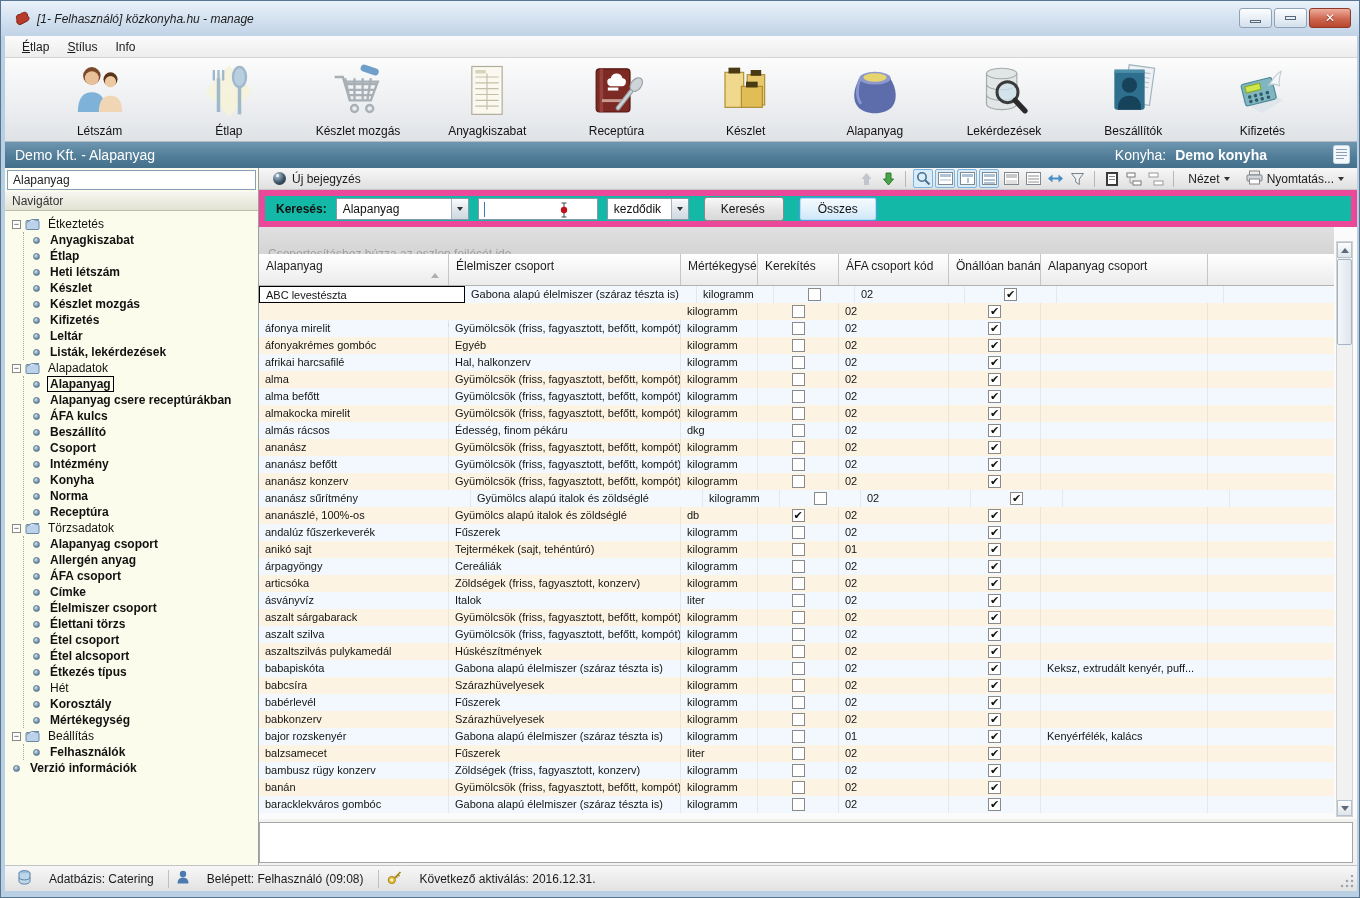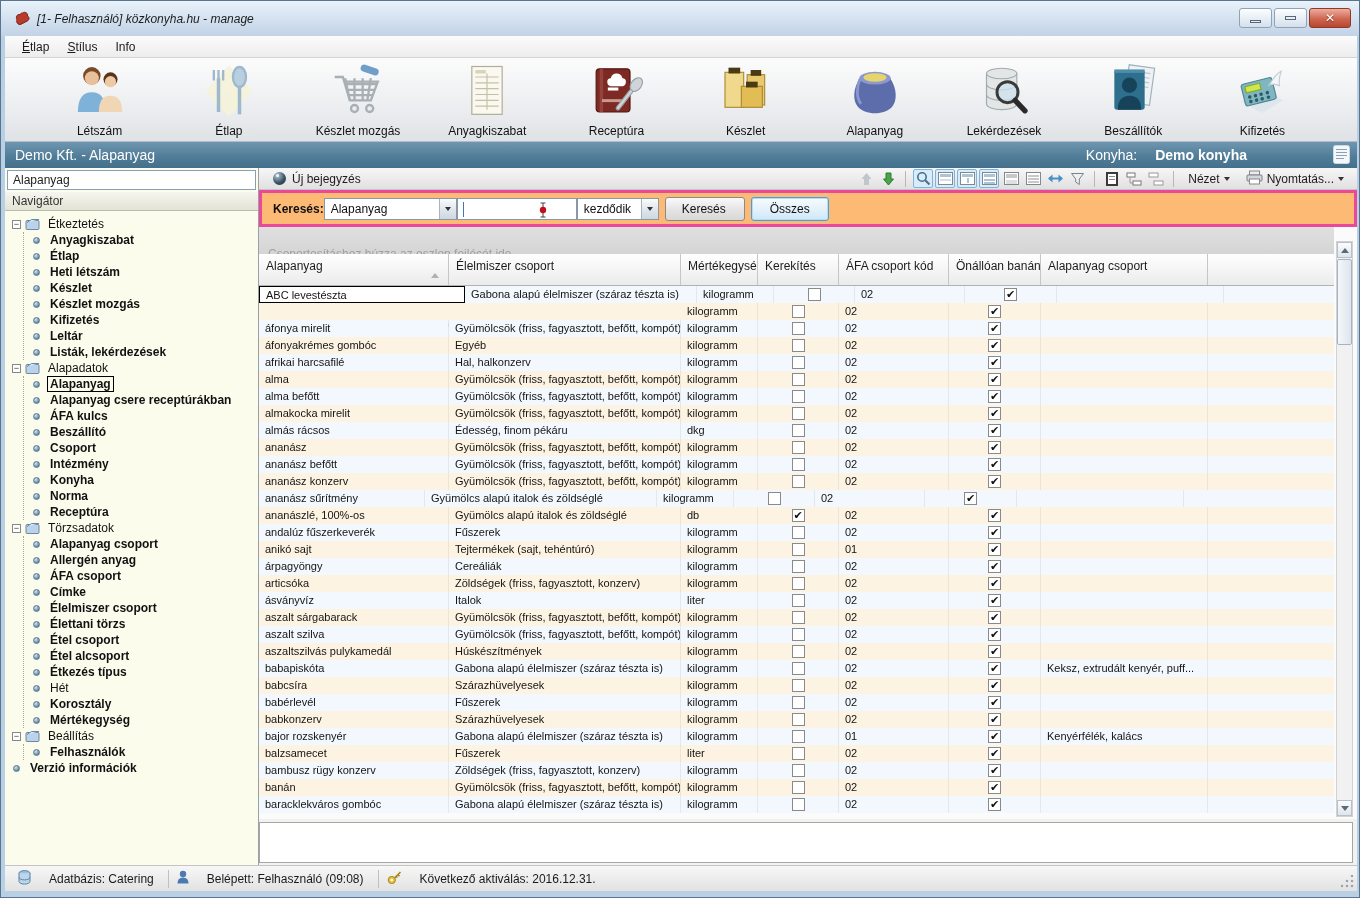--- a/index.html
+++ b/index.html
@@ -32,21 +32,21 @@
   .bigtoolbar{position:absolute;left:4px;top:57px;width:1352px;height:84px;
     background:linear-gradient(#fcfcfc,#e9ebee 70%,#dfe2e6);border-bottom:1px solid #b4bcc4;
     display:flex;align-items:flex-end;padding:0 30px 3px 30px;}
   .tb-item{flex:1;display:flex;flex-direction:column;align-items:center;cursor:pointer;}
   .tb-item svg{width:56px;height:56px;}
   .tb-label{font-size:12px;color:#111;margin-top:1px;white-space:nowrap;}
   
   .bluebar{position:absolute;left:4px;top:141px;width:1352px;height:26px;
     background:linear-gradient(#6e96b0,#527d98 55%,#44708c);
     color:#fff;display:flex;align-items:center;padding:0 10px;font-size:14px;}
-  .bluebar .kitchen{margin-left:auto;margin-right:100px;display:flex;gap:18px;align-items:center;}
+  .bluebar .kitchen{margin-left:auto;margin-right:80px;display:flex;gap:9px;align-items:center;}
   .bluebar .kitchen b{font-weight:bold;}
   .panel-ico{position:absolute;right:7px;top:3px;}
   
   .sidebar{position:absolute;left:4px;top:167px;width:254px;height:697px;
     background:#fcfcec;border-right:1px solid #98a0a8;}
   .side-filter{display:block;margin:2px;width:249px;height:20px;border:1px solid #86a0b8;background:#fff;
     font-size:12px;padding:1px 5px;font-family:inherit;color:#222;}
   .nav-header{height:19px;background:linear-gradient(#f6f6f0,#e2e2d4);
     border-bottom:1px solid #bcbcae;font-size:12px;color:#333;padding:2px 7px;}
   .tree{padding:5px 2px 0 7px;font-size:12px;color:#111;overflow:hidden;}
@@ -74,22 +74,22 @@
   .gt-icons{margin-left:auto;display:flex;align-items:center;gap:2px;}
   .mini{width:20px;height:19px;display:flex;align-items:center;justify-content:center;border:1px solid transparent;cursor:pointer;}
   .mini.active{background:#d9ecfa;border:1px solid #7db3dc;border-radius:2px;}
   .gt-sep{width:1px;height:16px;background:#b8b8b8;margin:0 5px;}
   .gt-text{font-size:12px;color:#1c1c1c;display:flex;align-items:center;gap:4px;padding:0 7px;cursor:pointer;}
   .gt-text.accel::first-letter{text-decoration:underline;}
   .caret{width:0;height:0;border-left:3.5px solid transparent;border-right:3.5px solid transparent;border-top:4px solid #333;display:inline-block;}
   .lay{width:15px;height:13px;border:1px solid #808890;background:#fff;position:relative;}
   .lay i{position:absolute;background:#aec4d6;}
   
-  .search-panel{position:absolute;left:0;top:22px;right:0;height:37px;background:#fdba74;
-    border:3px solid #ec4899;display:flex;align-items:center;padding:0 11px;font-size:12px;color:#111;}
+  .search-panel{position:absolute;left:0;top:22px;right:0;height:37px;background:#14b8a6;
+    border:6px solid #ec4899;display:flex;align-items:center;gap:9px;padding:0 11px;font-size:12px;color:#111;}
   .search-label{font-weight:bold;}
   .combo{height:22px;background:#fff;border:1px solid #8898a8;display:flex;align-items:stretch;cursor:pointer;}
   .combo .val{padding:3px 6px;flex:1;white-space:nowrap;overflow:hidden;}
   .combo .dbtn{width:17px;background:linear-gradient(#fafbfc,#dde4ea 60%,#cfd8e0);border-left:1px solid #a8b4c0;
     display:flex;align-items:center;justify-content:center;}
   .search-input{width:120px;height:22px;border:1px solid #8898a8;background:#fff;position:relative;}
   .caret-line{position:absolute;left:5px;top:3px;width:1px;height:15px;background:#3a7ab8;}
   .ibeam{position:absolute;right:28px;top:3px;}
   .btn-std{height:24px;padding:0 18px;font-size:12px;color:#111;font-family:inherit;
     background:linear-gradient(#f9f9f9,#e4e4e4 55%,#d8d8d8);border:1px solid #8a8a8a;border-radius:3px;cursor:pointer;}
@@ -791,21 +791,21 @@
             <div class="td c-center" style="width: 81px;">
               <span class="cb"></span>
             </div>
             <div class="td" style="width: 110px;">02</div>
             <div class="td c-center" style="width: 92px;">
               <span class="cb checked"></span>
             </div>
             <div class="td" style="width: 167px;"></div>
           </div>
           <div class="tr even">
-            <div class="td" style="width: 166px;">ananász sűrítmény</div>
+            <div class="td" style="width: 212px;">ananász sűrítmény</div>
             <div class="td" style="width: 232px;">Gyümölcs alapú italok és zöldséglé</div>
             <div class="td" style="width: 77px;">kilogramm</div>
             <div class="td c-center" style="width: 81px;">
               <span class="cb"></span>
             </div>
             <div class="td" style="width: 110px;">02</div>
             <div class="td c-center" style="width: 92px;">
               <span class="cb checked"></span>
             </div>
             <div class="td" style="width: 167px;"></div>

